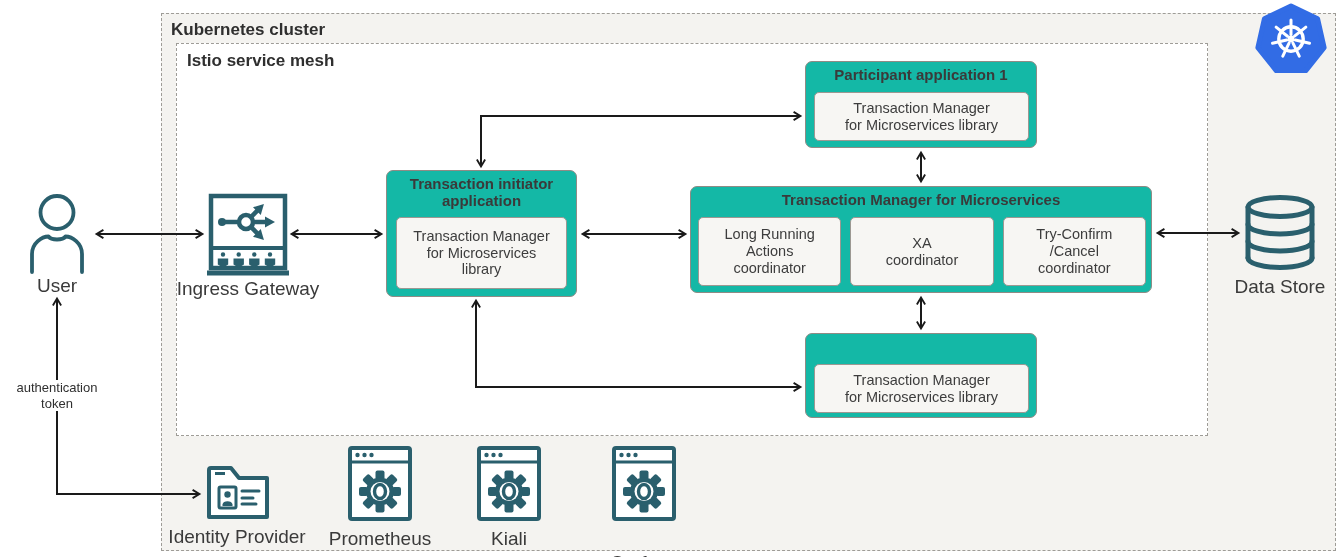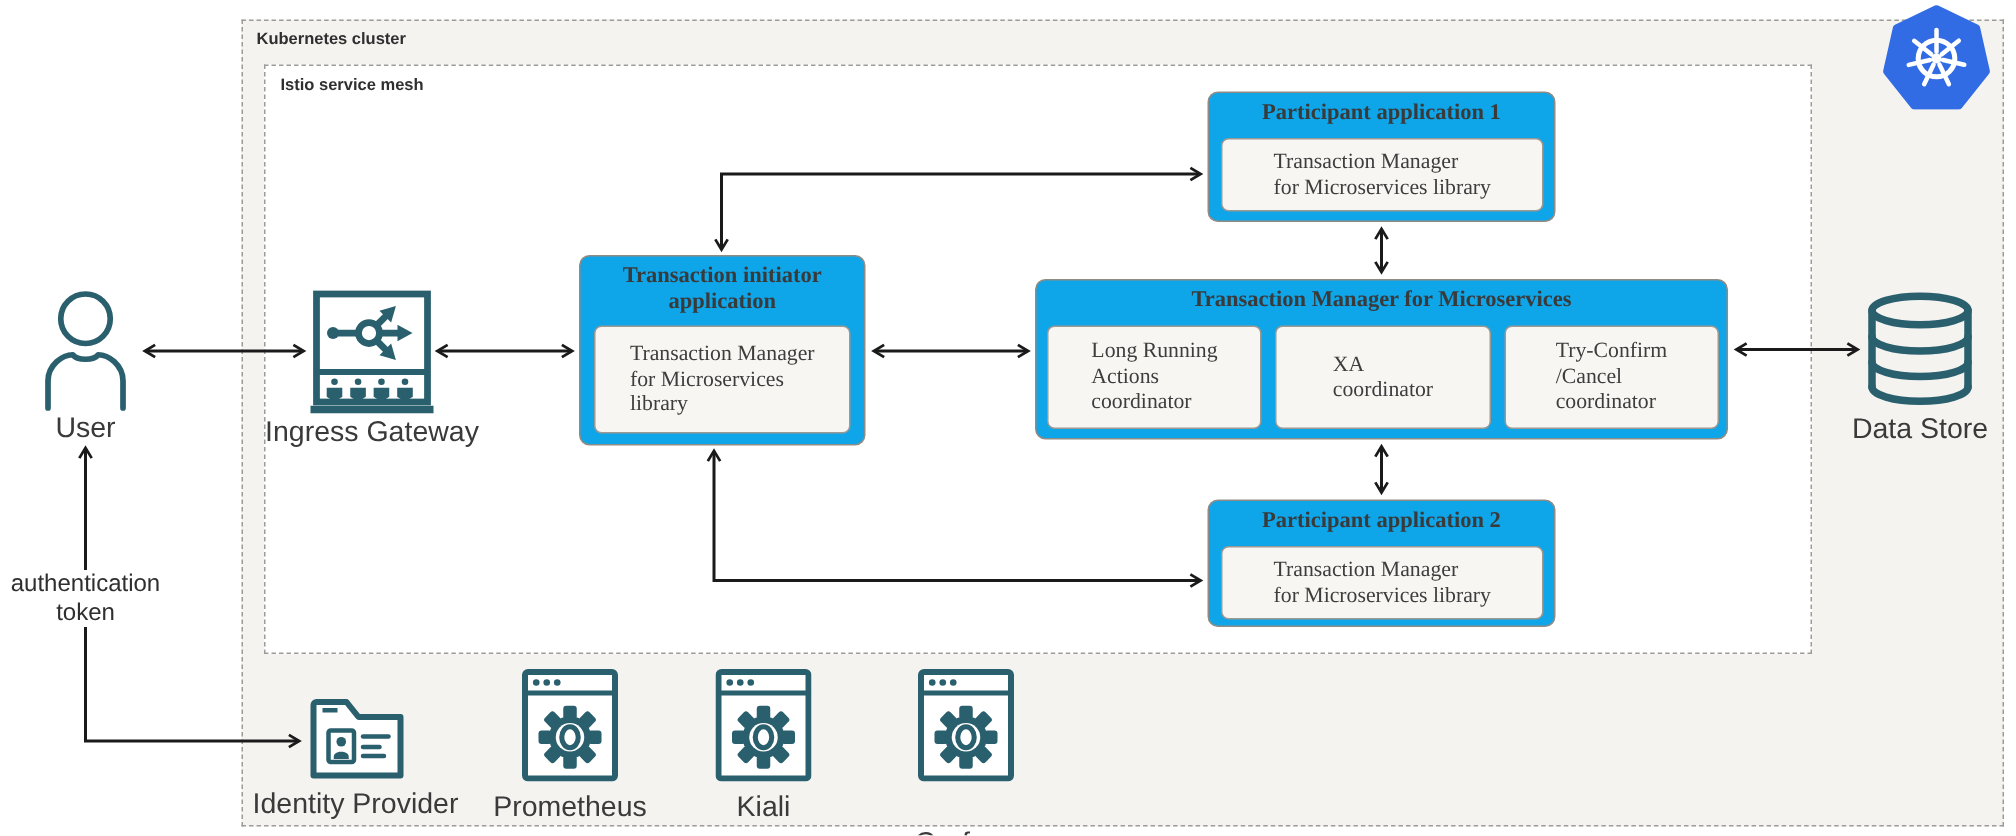--- a/index.html
+++ b/index.html
@@ -12,42 +12,42 @@
     color:#3a3a3a;
     overflow: hidden;
   }
   .boundary {
     position:absolute;
     border:1px dashed #9e9c97;
   }
   .k8s-box   { left:161px; top:13px;  width:1175px; height:538px; background:#f4f3f0; }
   .istio-box { left:176px; top:43px;  width:1032px; height:393px; background:#ffffff; }
   .boundary-label {
-    position:absolute; font-weight:bold; font-size:11px; color:#2f2f2f; white-space:nowrap;
+    position:absolute; font-weight:bold; font-size:17px; color:#2f2f2f; white-space:nowrap;
   }
   .k8s-label   { left:171px; top:20px; }
   .istio-label { left:187px; top:51px; }
 
   .node {
     position:absolute;
-    background:#0ea5e9;
+    background:#14b8a6;
     border:1.4px solid #8f8b85;
     border-radius:7px;
-    display:flex; flex-direction:column; align-items:center;font-family:Liberation Serif, serif;
+    display:flex; flex-direction:column; align-items:center;
   }
   .node-title {
     font-weight:bold; font-size:15px; line-height:1.13; text-align:center;
     color:#3a3a3a; white-space:pre-line; padding-top:5px;
   }
   .inner {
     background:#f7f6f3;
     border:1.2px solid #9c9892;
     border-radius:5px;
     display:flex; align-items:center; justify-content:center;
-    font-size:14.5px; line-height:1.16; color:#3d3d3d;
+    text-align:center; font-size:14.5px; line-height:1.16; color:#3d3d3d;
     white-space:pre-line;
   }
   .initiator { left:386px; top:170px; width:191px; height:127px; }
   .initiator .inner { position:absolute; left:9px; top:46px; width:171px; height:72px; }
 
   .participant1 { left:805px; top:61px;  width:232px; height:87px; }
   .participant2 { left:805px; top:333px; width:232px; height:85px; }
   .participant1 .inner, .participant2 .inner { position:absolute; left:8px; top:30px; width:215px; height:49px; }
 
   .tmm { left:690px; top:186px; width:462px; height:107px; }
@@ -59,21 +59,21 @@
 
   .caption {
     position:absolute; font-size:19px; color:#3a3a3a; text-align:center; white-space:nowrap;
     transform:translateX(-50%);
   }
   .icon { position:absolute; }
 
   .overlay { position:absolute; left:0; top:0; z-index:5; pointer-events:none; }
   .auth-label {
     position:absolute; left:2px; top:380px; width:110px; z-index:6;
-    background:#ffffff; text-align:center; font-size:16px; line-height:1.2;
+    background:#ffffff; text-align:center; font-size:13px; line-height:1.2;
     color:#2f2f2f; white-space:pre-line;
   }
 </style>
 </head>
 <body>
 
 <div class="canvas">
 
   <div class="boundary k8s-box"></div>
   <div class="boundary-label k8s-label">Kubernetes cluster</div>
@@ -148,21 +148,20 @@
 library</div>
   </div>
 
   <div class="node participant1">
     <div class="node-title">Participant application 1</div>
     <div class="inner">Transaction Manager
 for Microservices library</div>
   </div>
 
   <div class="node participant2">
-    <div class="node-title">Participant application 2</div>
     <div class="inner">Transaction Manager
 for Microservices library</div>
   </div>
 
   <div class="node tmm">
     <div class="node-title">Transaction Manager for Microservices</div>
     <div class="tmm-row">
       <div class="inner">Long Running
 Actions
 coordinator</div>

